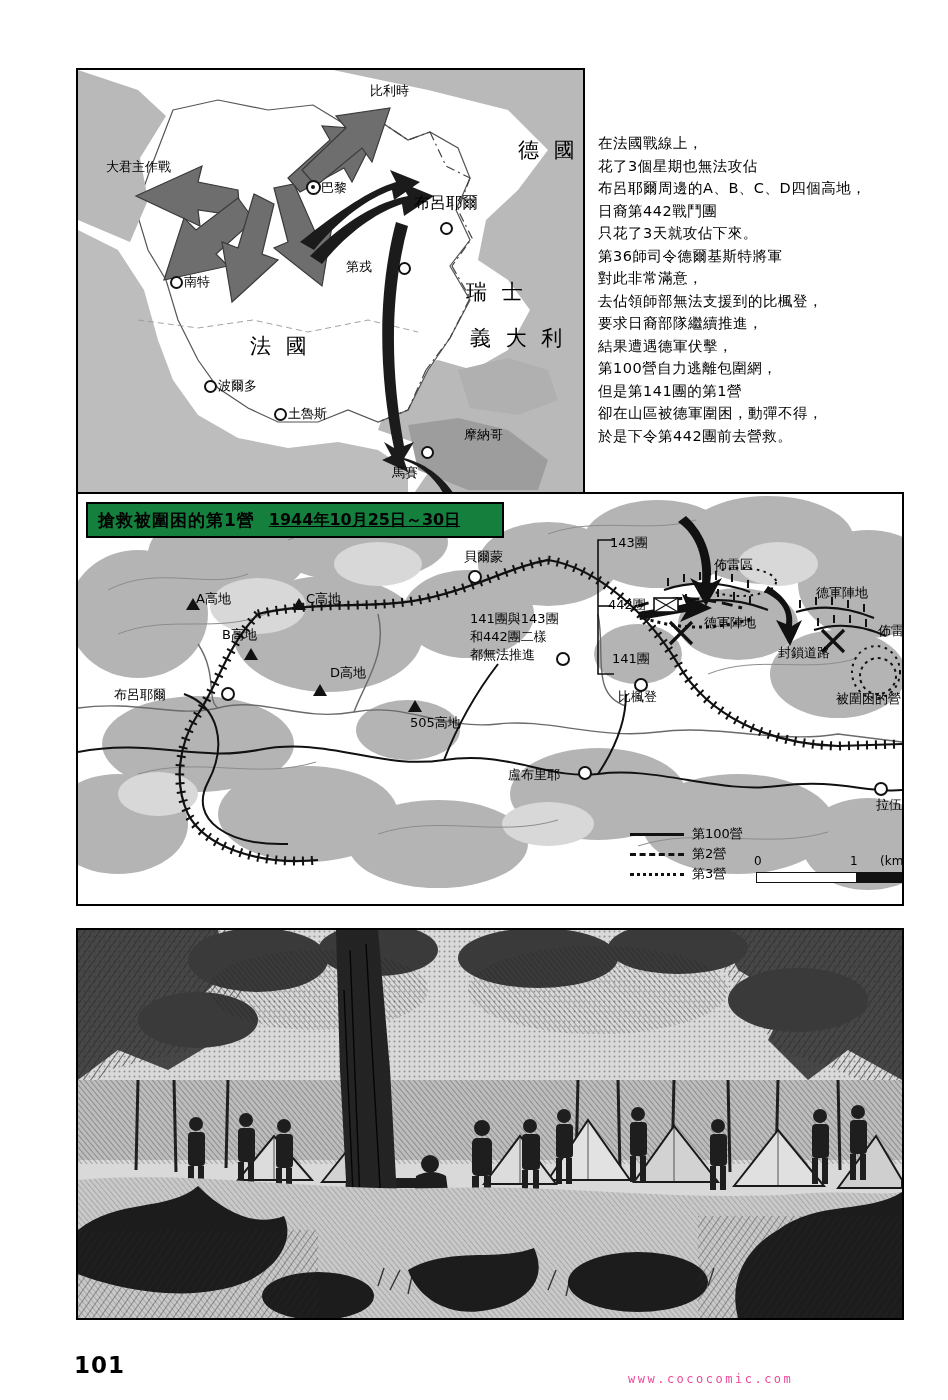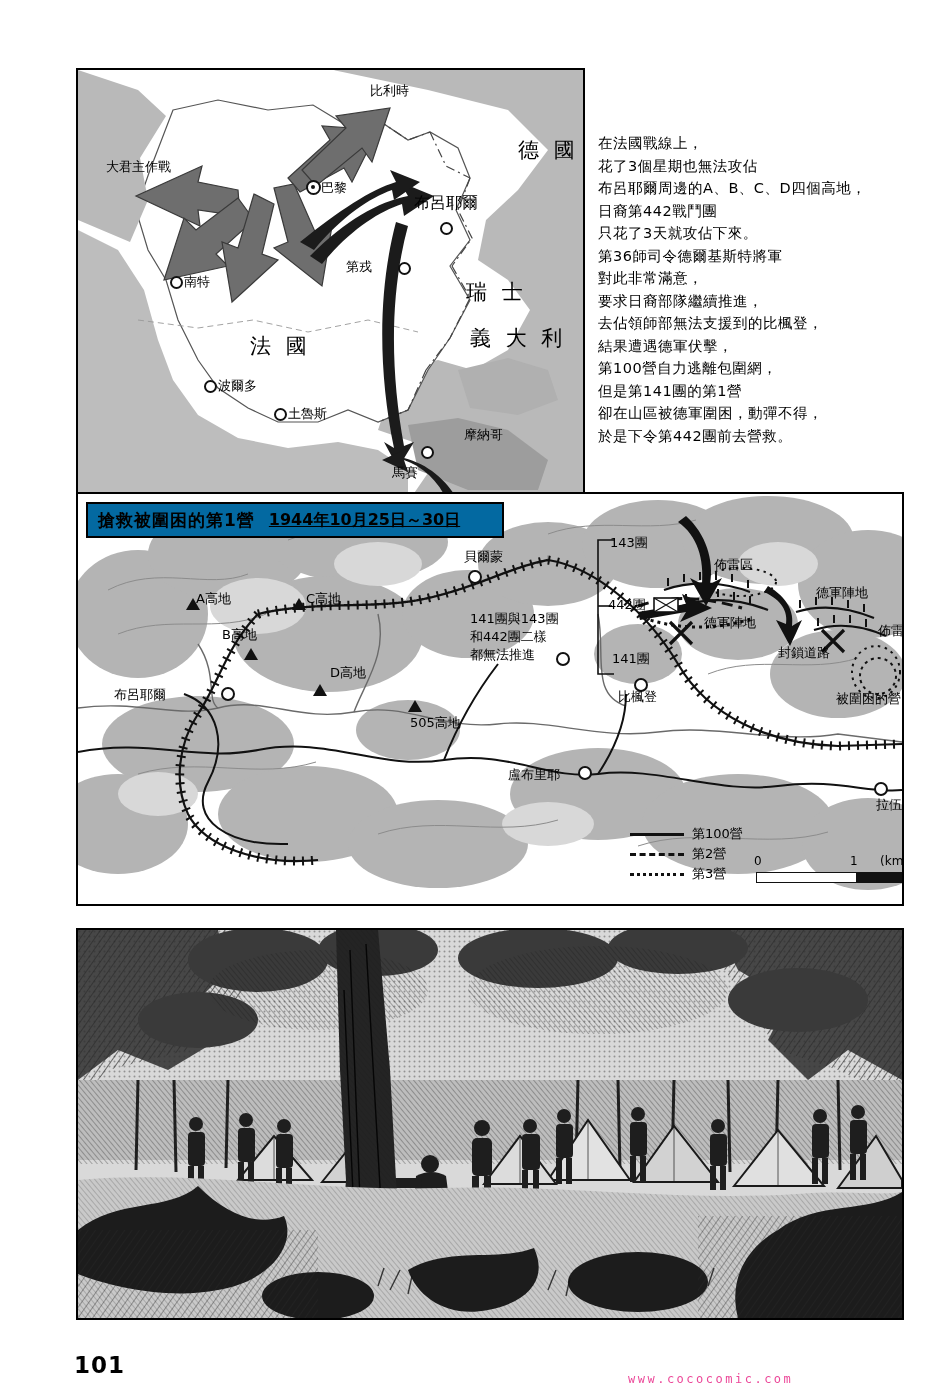--- a/index.html
+++ b/index.html
@@ -15,21 +15,21 @@
   .capdot{position:absolute;width:11px;height:11px;border:2px solid #111;border-radius:50%;background:#fff;}
   .capdot:after{content:"";position:absolute;left:2.5px;top:2.5px;width:4px;height:4px;background:#111;border-radius:50%;}
 
   
   .story{position:absolute;left:598px;top:132px;width:340px;font-size:14.5px;line-height:22.5px;letter-spacing:.5px;}
   .story div{white-space:nowrap;}
 
   
   .map-bruyeres{position:absolute;left:76px;top:492px;width:824px;height:410px;border:2px solid #000;background:#fff;overflow:hidden;}
   .map-bruyeres svg{position:absolute;left:0;top:0;}
-  .titlebox{position:absolute;left:8px;top:8px;width:414px;height:32px;border:2px solid #000;background:#0369a1;display:flex;align-items:center;}
+  .titlebox{position:absolute;left:8px;top:8px;width:414px;height:32px;border:2px solid #000;background:#15803d;display:flex;align-items:center;}
   .titlebox span{font-size:17px;font-weight:bold;letter-spacing:1px;padding-left:10px;}
   .titlebox .t2{font-weight:bold;font-size:16px;letter-spacing:0;padding-left:14px;text-decoration:underline;}
   .tri{position:absolute;width:0;height:0;border-left:7px solid transparent;border-right:7px solid transparent;border-bottom:12px solid #111;}
   .ring{position:absolute;width:10px;height:10px;border:2px solid #111;border-radius:50%;background:#fff;}
   .legend{position:absolute;left:552px;top:330px;width:150px;font-size:13px;}
   .legend .row{display:flex;align-items:center;height:20px;}
   .legend .swatch{width:54px;height:0;margin-right:8px;}
   .sc{position:absolute;left:676px;top:360px;width:206px;font-size:12px;}
 
   
@@ -116,22 +116,22 @@
   </div>
 
   <div class="story">
     <div>在法國戰線上，</div>
     <div>花了3個星期也無法攻佔</div>
     <div>布呂耶爾周邊的A、B、C、D四個高地，</div>
     <div>日裔第442戰鬥團</div>
     <div>只花了3天就攻佔下來。</div>
     <div>第36師司令德爾基斯特將軍</div>
     <div>對此非常滿意，</div>
+    <div>去佔領師部無法支援到的比楓登，</div>
     <div>要求日裔部隊繼續推進，</div>
-    <div>去佔領師部無法支援到的比楓登，</div>
     <div>結果遭遇德軍伏擊，</div>
     <div>第100營自力逃離包圍網，</div>
     <div>但是第141團的第1營</div>
     <div>卻在山區被德軍圍困，動彈不得，</div>
     <div>於是下令第442團前去營救。</div>
   </div>
 
   <div class="map-bruyeres">
     <svg width="824" height="410" viewBox="0 0 824 410">
       <rect x="0" y="0" width="824" height="410" fill="#ffffff"></rect>

